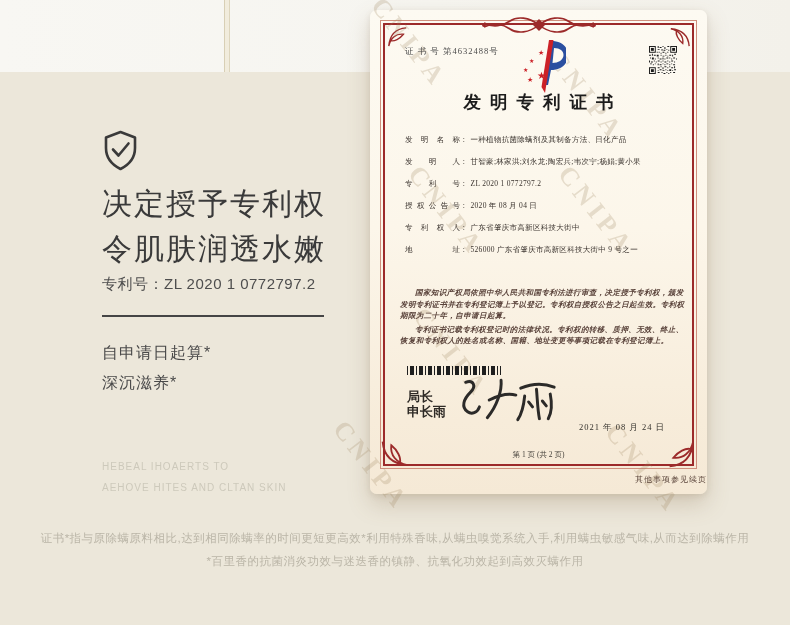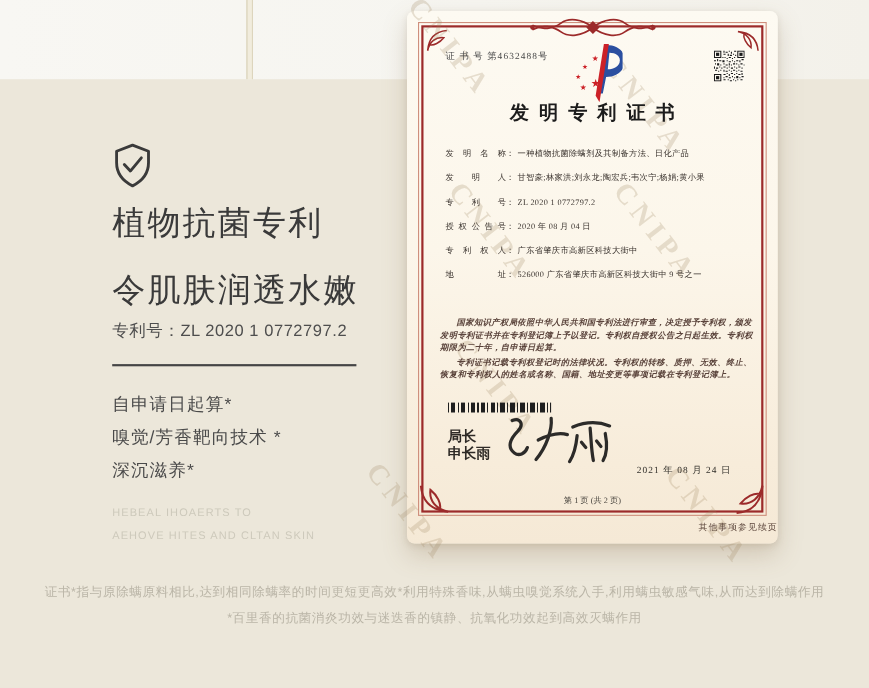--- a/index.html
+++ b/index.html
@@ -78,27 +78,26 @@
 <div class="page">
 
   <div class="top-band"></div>
   <div class="wall-line"></div>
 
   <div class="left-panel">
     <svg class="shield" width="37" height="41" viewBox="0 0 37 41">
       <path d="M18.5,2 L33,7.5 V18 C33,28.5 26.5,35 18.5,39 C10.5,35 4,28.5 4,18 V7.5 Z" fill="none" stroke="#3a3a3a" stroke-width="2.6" stroke-linejoin="round"></path>
       <path d="M11,19.5 L16.5,25.5 L26.5,13.5" fill="none" stroke="#3a3a3a" stroke-width="2.6" stroke-linecap="round" stroke-linejoin="round"></path>
     </svg>
-    <div class="headline">植物抗菌专利</div>
-    <div class="headline" style="margin-top:16px;">令肌肤润透水嫩</div>
+    <div class="headline">决定授予专利权</div>
+    <div class="headline" style="margin-top:0;">令肌肤润透水嫩</div>
     <div class="patent-line"><span>专利号：</span><span>ZL 2020 1 0772797.2</span></div>
     <div class="divider"></div>
     <div class="features">
       <div class="feature">自申请日起算*</div>
-      <div class="feature">嗅觉/芳香靶向技术 *</div>
       <div class="feature">深沉滋养*</div>
     </div>
     <div class="brand-wm">
       <div>HEBEAL IHOAERTS TO</div>
       <div>AEHOVE HITES AND CLTAN SKIN</div>
     </div>
   </div>
 
   <div class="cert serif">
 

